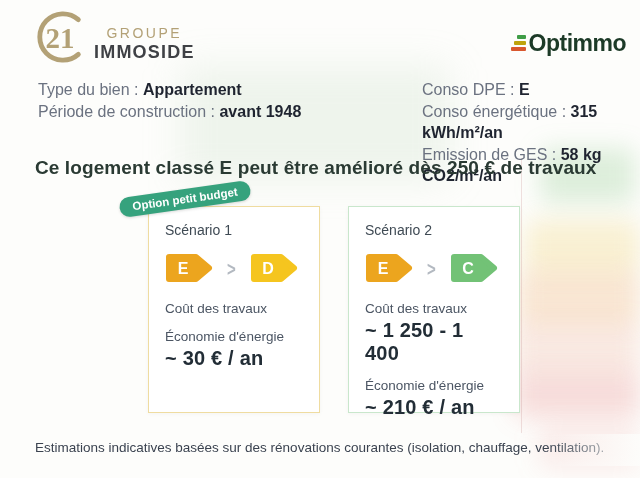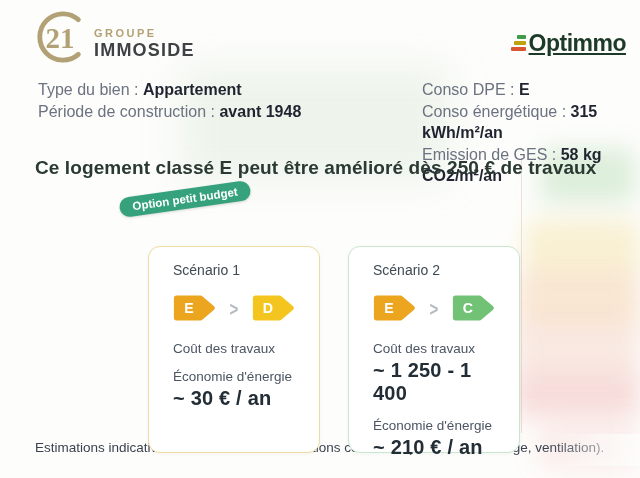--- a/index.html
+++ b/index.html
@@ -21,30 +21,30 @@
   .g-orange { left:518px; top:270px; width:122px; height:55px;  background:rgba(238,150,70,.22); }
   .g-amber  { left:514px; top:322px; width:126px; height:52px;  background:rgba(228,112,76,.14); }
   .g-red    { left:514px; top:372px; width:126px; height:46px;  background:rgba(219,78,78,.18); }
   .g-pink   { left:538px; top:426px; width:100px; height:44px;  background:rgba(228,122,122,.13); }
   .g-line   { left:521px; top:158px; width:1px; height:275px; background:rgba(205,155,155,.30); filter:none; border-radius:0; }
 
   
   .c21 { position:absolute; left:30px; top:8px; display:flex; align-items:center; }
   .c21-seal { width:58px; height:58px; }
   .c21-wordmark { margin-left:6px; padding-top:14px; }
-  .c21-groupe { font-size:11px; letter-spacing:2.5px; color:#b3a176; font-weight:700; }
+  .c21-groupe { font-size:14px; letter-spacing:2.5px; color:#b3a176; font-weight:400;text-align:center; }
   .c21-name { font-size:18px; letter-spacing:1.2px; color:#3f4145; font-weight:700; margin-top:1px; }
 
   .optimmo { position:absolute; right:14px; top:30px; display:flex; align-items:center; }
   .optimmo-icon { display:flex; flex-direction:column; align-items:flex-end; gap:2px; margin-right:3px; padding-bottom:2px; }
   .optimmo-icon i { display:block; height:4px; border-radius:1px; }
   .optimmo-icon .b1 { width:9px;  background:#3f9d46; }
   .optimmo-icon .b2 { width:12px; background:#bfa30d; }
   .optimmo-icon .b3 { width:15px; background:#d9572e; }
-  .optimmo-name { font-size:23px; font-weight:800; color:#1c3a27; letter-spacing:-.5px;text-decoration:underline; }
+  .optimmo-name { font-size:23px; font-weight:800; color:#1c3a27; letter-spacing:-.5px; }
 
   
   .info { position:absolute; top:79px; font-size:16px; line-height:21.5px; }
   .info-left  { left:38px; }
   .info-right { left:422px; }
   .info .lbl { color:#6b7280; }
   .info .val { color:#1f2430; font-weight:700; }
 
   
   .headline { position:absolute; left:35px; top:157px; font-size:19px; font-weight:700; color:#2a3a33; letter-spacing:.1px; }
@@ -56,24 +56,23 @@
     background:#36a27d; color:#ffffff;
     font-size:11.5px; font-weight:700;
     padding:4px 13px; border-radius:14px;
     transform:rotate(-8deg);
     box-shadow:0 1px 3px rgba(0,0,0,.15);
   }
 
   
   .card {
     position:absolute; top:206px; width:172px; height:207px;
-    background:#ffffff; border:1px solid #ddd; border-radius:12px;
-    padding:15px 24px; z-index:2;
+    background:#ffffff; border:1px solid #ddd; border-radius:0;
+    padding:15px 16px; z-index:2;
     box-shadow:0 1px 4px rgba(0,0,0,.04);
-    margin-top:40px;
   }
   .card-1 { left:148px; }
   .card-2 { left:348px; }
   .card-title { font-size:14px; color:#3f4a54; font-weight:400; }
   .badge-row { display:flex; align-items:center; margin-top:14px; height:32px; }
   .badge-svg { display:block; }
   .chevron { color:#b3b9c1; font-size:15px; font-weight:700; margin:0 14px; transform:scaleY(1.3); }
   .cost-label, .savings-label { font-size:13.5px; color:#4b5563; }
   .cost-label { margin-top:17px; }
   .savings-label { margin-top:13px; }

